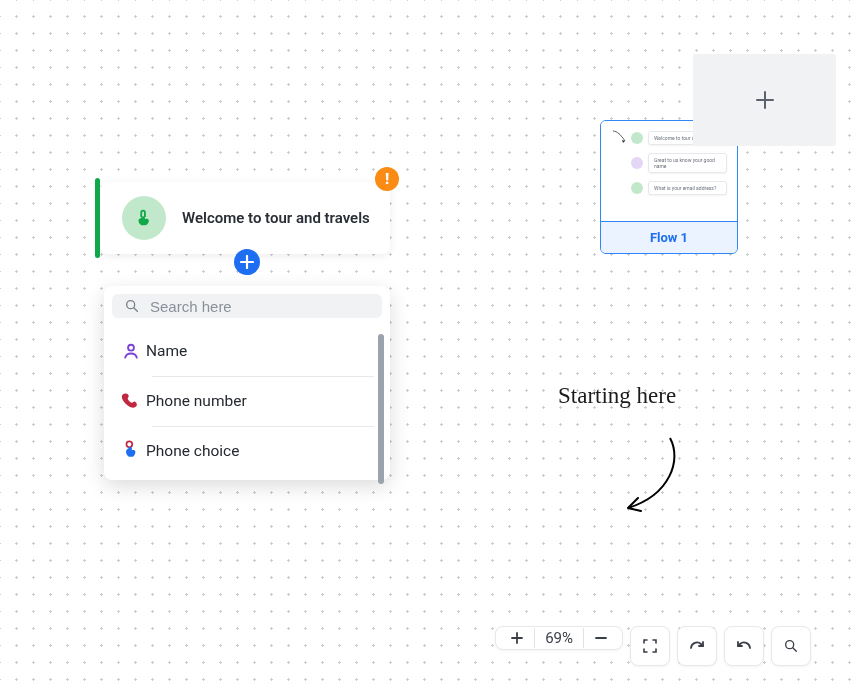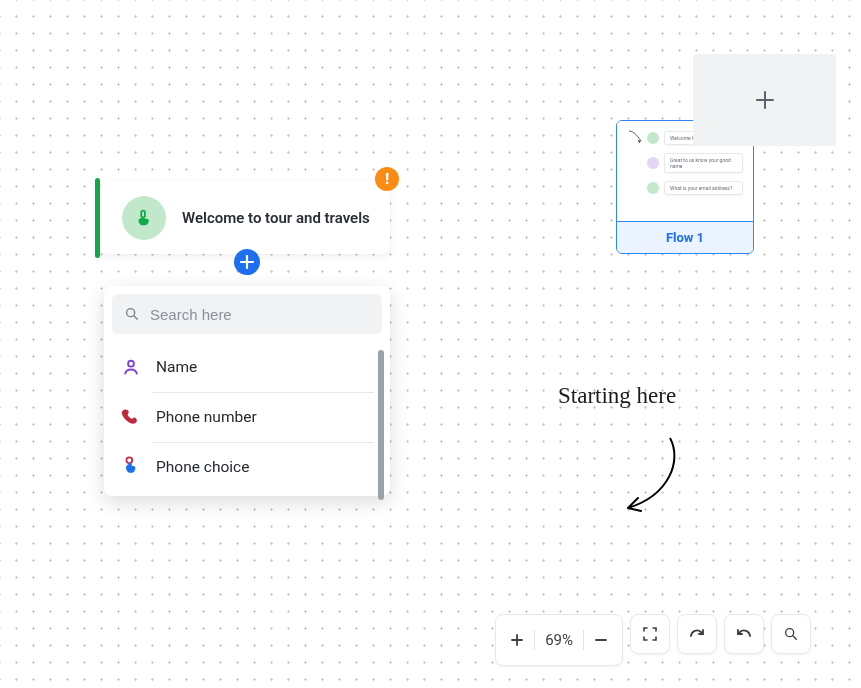--- a/index.html
+++ b/index.html
@@ -100,21 +100,21 @@
       top: 286px;
       width: 286px;
       background: #fff;
       border-radius: 8px;
       box-shadow: 0 6px 20px rgba(0,0,0,0.14);
       padding: 8px 8px 0 8px;
     }
     .search-box {
       background: #f1f2f4;
       border-radius: 6px;
-      height: 40px;
+      height: 24px;
       display: flex;
       align-items: center;
       padding: 0 12px;
       margin-bottom: 8px;
     }
     .search-box input {
       border: none;
       background: transparent;
       flex: 1;
       font-size: 15px;
@@ -124,21 +124,21 @@
     }
     .search-box input::placeholder { color: #8a9099; }
     .dd-list {
       position: relative;
       padding-bottom: 4px;
     }
     .dd-item {
       display: flex;
       align-items: center;
       padding: 14px 6px 14px 8px;
-      gap: 14px;
+      gap: 4px;
       position: relative;
       cursor: pointer;
     }
     .dd-item + .dd-item::before {
       content: "";
       position: absolute;
       top: 0;
       left: 40px;
       right: 8px;
       height: 1px;
@@ -162,21 +162,20 @@
     
     .flow-thumb {
       position: absolute;
       left: 600px;
       top: 120px;
       width: 138px;
       background: #f7fbff;
       border: 1.5px solid #2f86f6;
       border-radius: 6px;
       overflow: hidden;
-      margin-left: 16px;
     }
     .flow-preview {
       height: 100px;
       background: #fff;
       position: relative;
       padding: 10px 10px 6px 30px;
     }
     .mini-row {
       display: flex;
       align-items: center;
@@ -269,21 +268,21 @@
       box-shadow: 0 1px 3px rgba(0,0,0,0.05);
       cursor: pointer;
     }
     .zoom-group {
       display: flex;
       align-items: center;
       background: #fff;
       border: 1px solid #e6e8eb;
       border-radius: 8px;
       box-shadow: 0 1px 3px rgba(0,0,0,0.05);
-      height: 52px;
+      height: 24px;
       padding: 0 4px;
     }
     .zg-part {
       padding: 0 10px;
       font-size: 15px;
       color: #3a3f47;
       display:flex; align-items:center; justify-content:center;
       height: 100%;
       cursor: pointer;
     }

